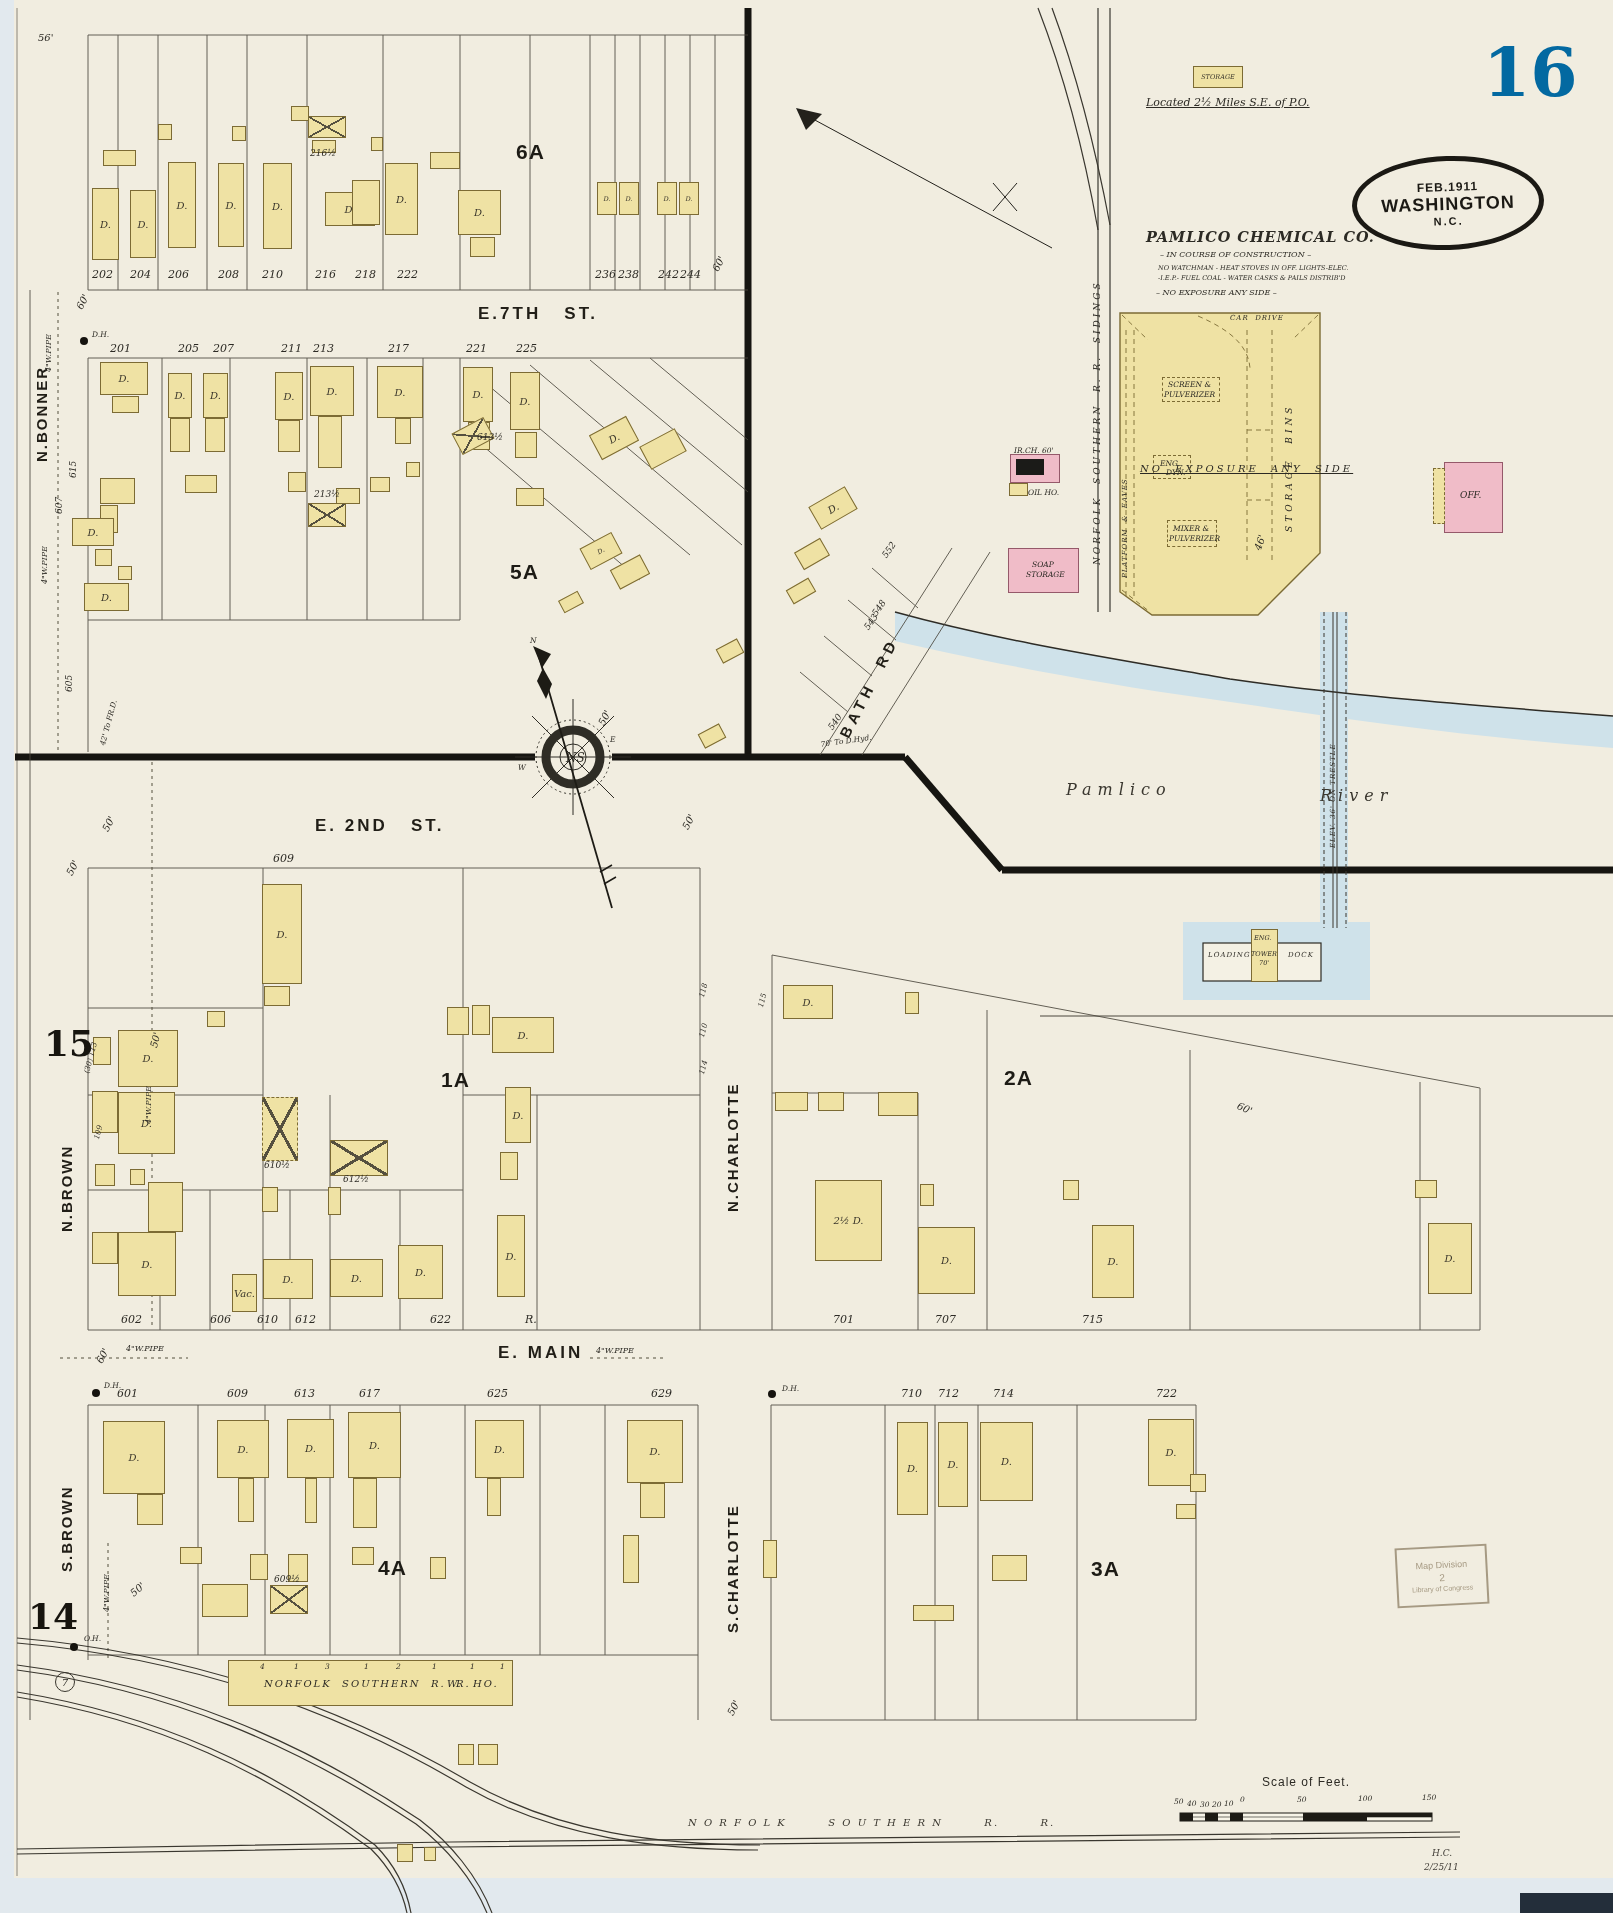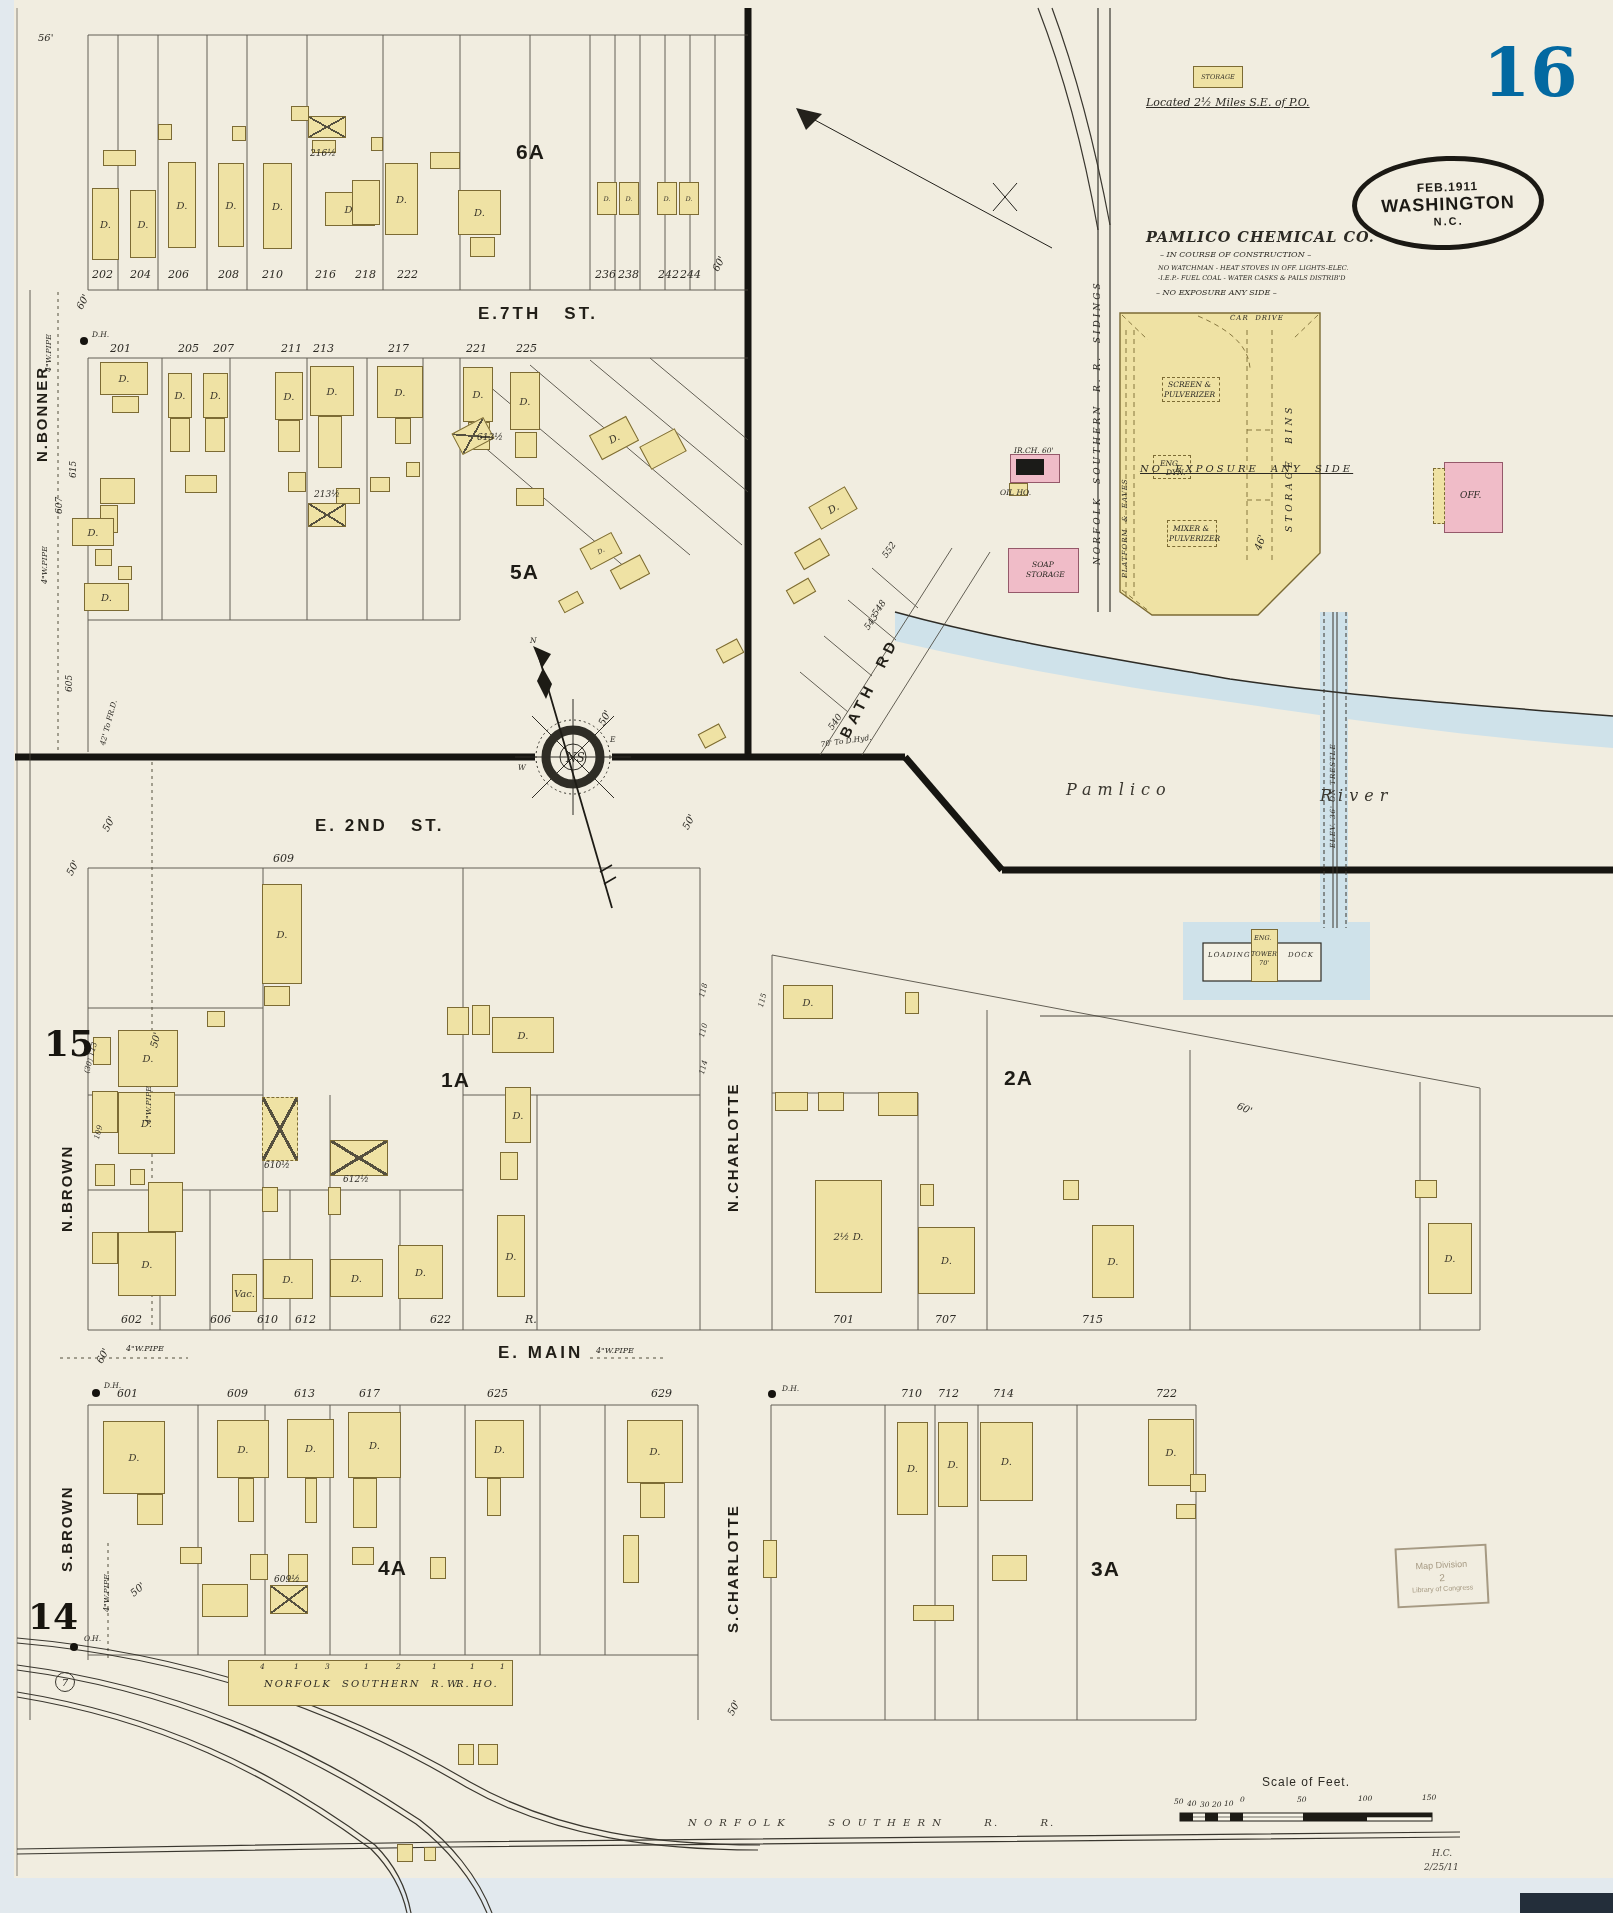--- a/index.html
+++ b/index.html
@@ -364,21 +364,21 @@
       <div class="bld y" style="left: 92px; top: 1091px; width: 26px; height: 42px;"></div>
       <div class="bld y" style="left: 95px; top: 1164px; width: 20px; height: 22px;"></div>
       <div class="bld y" style="left: 92px; top: 1232px; width: 26px; height: 32px;"></div>
       <div class="bld y" style="left: 783px; top: 985px; width: 50px; height: 34px;">
         <span class="bl">D.</span>
       </div>
       <div class="bld y" style="left: 905px; top: 992px; width: 14px; height: 22px;"></div>
       <div class="bld y" style="left: 775px; top: 1092px; width: 33px; height: 19px;"></div>
       <div class="bld y" style="left: 818px; top: 1092px; width: 26px; height: 19px;"></div>
       <div class="bld y" style="left: 878px; top: 1092px; width: 40px; height: 24px;"></div>
-      <div class="bld y" style="left: 815px; top: 1180px; width: 67px; height: 113px;">
+      <div class="bld y" style="left: 815px; top: 1180px; width: 67px; height: 81px;">
         <span class="bl">2½ D.</span>
       </div>
       <div class="bld y" style="left: 920px; top: 1184px; width: 14px; height: 22px;"></div>
       <div class="bld y" style="left: 918px; top: 1227px; width: 57px; height: 67px;">
         <span class="bl">D.</span>
       </div>
       <div class="bld y" style="left: 1063px; top: 1180px; width: 16px; height: 20px;"></div>
       <div class="bld y" style="left: 1092px; top: 1225px; width: 42px; height: 73px;">
         <span class="bl">D.</span>
       </div>
@@ -559,21 +559,21 @@
       <span class="lbl micro" style="left: 1168px; top: 380px; text-align: center;">SCREEN &amp;</span>
       <span class="lbl micro" style="left: 1164px; top: 390px;">PULVERIZER</span>
       <span class="lbl micro" style="left: 1160px; top: 459px;">ENG.</span>
       <span class="lbl micro" style="left: 1166px; top: 468px;">DYN.</span>
       <span class="lbl micro" style="left: 1173px; top: 524px;">MIXER &amp;</span>
       <span class="lbl micro" style="left: 1169px; top: 534px;">PULVERIZER</span>
       <span class="lbl plv" style="left: 1284px; top: 532px; transform: rotate(-90deg);">STORAGE  BINS</span>
       <span class="lbl micro2" style="left: 1121px; top: 578px; transform: rotate(-90deg);">PLATFORM  &amp;  EAVES</span>
       <span class="lbl rrv" style="left: 1092px; top: 565px; transform: rotate(-90deg);">NORFOLK  SOUTHERN  R. R.  SIDINGS</span>
       <span class="lbl micro" style="left: 1014px; top: 446px;">IR.CH. 60'</span>
-      <span class="lbl micro" style="left: 988px; top: 488px; padding-left: 12px;">OIL HO.</span>
+      <span class="lbl micro" style="left: 1028px; top: 488px;">OIL HO.</span>
       <span class="lbl micro" style="left: 1032px; top: 560px;">SOAP</span>
       <span class="lbl micro" style="left: 1026px; top: 570px;">STORAGE</span>
       <span class="lbl tiny" style="left: 1460px; top: 490px;">OFF.</span>
       <span class="lbl micro2" style="left: 1329px; top: 848px; transform: rotate(-90deg);">ELEV. 36' ON TRESTLE</span>
       <span class="lbl micro2" style="left: 1208px; top: 951px;">LOADING</span>
       <span class="lbl micro2" style="left: 1288px; top: 951px;">DOCK</span>
       <span class="lbl micro5" style="left: 1254px; top: 934px;">ENG.</span>
       <span class="lbl micro5" style="left: 1251px; top: 950px;">TOWER</span>
       <span class="lbl micro5" style="left: 1259px; top: 959px;">70'</span>
       <span class="lbl wh" style="left: 264px; top: 1678px;">NORFOLK  SOUTHERN  R.  R.</span>

